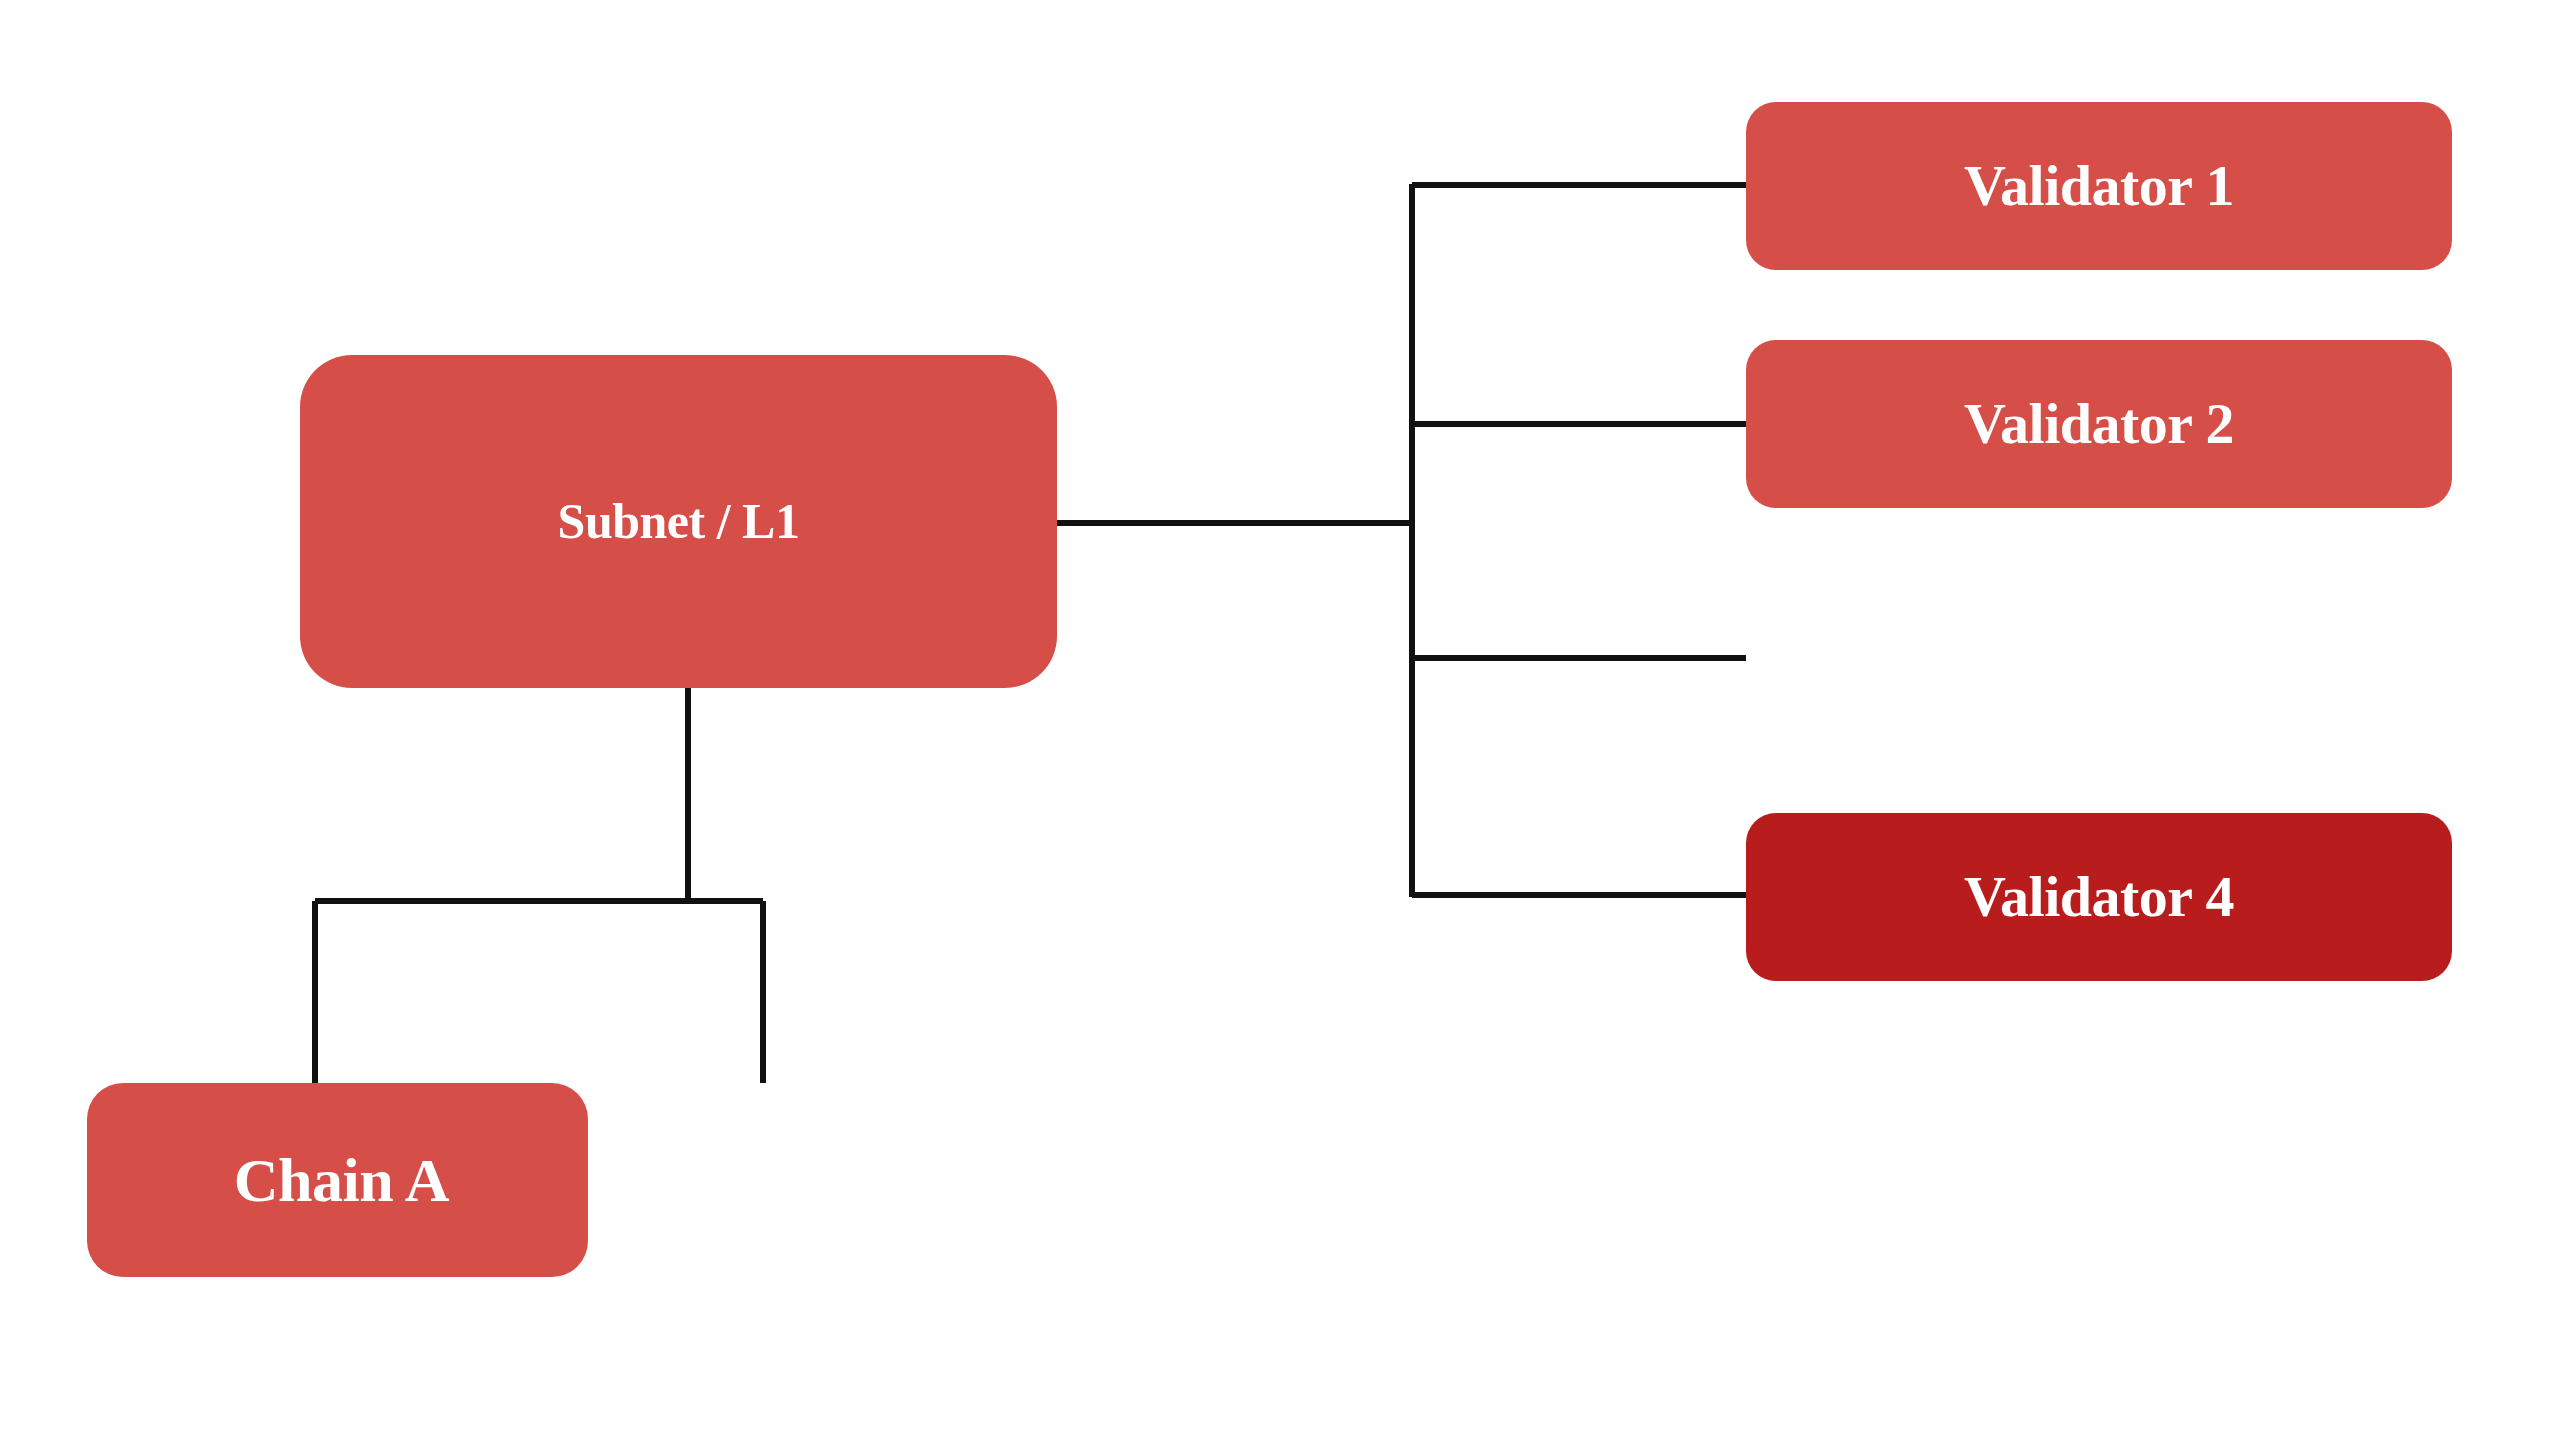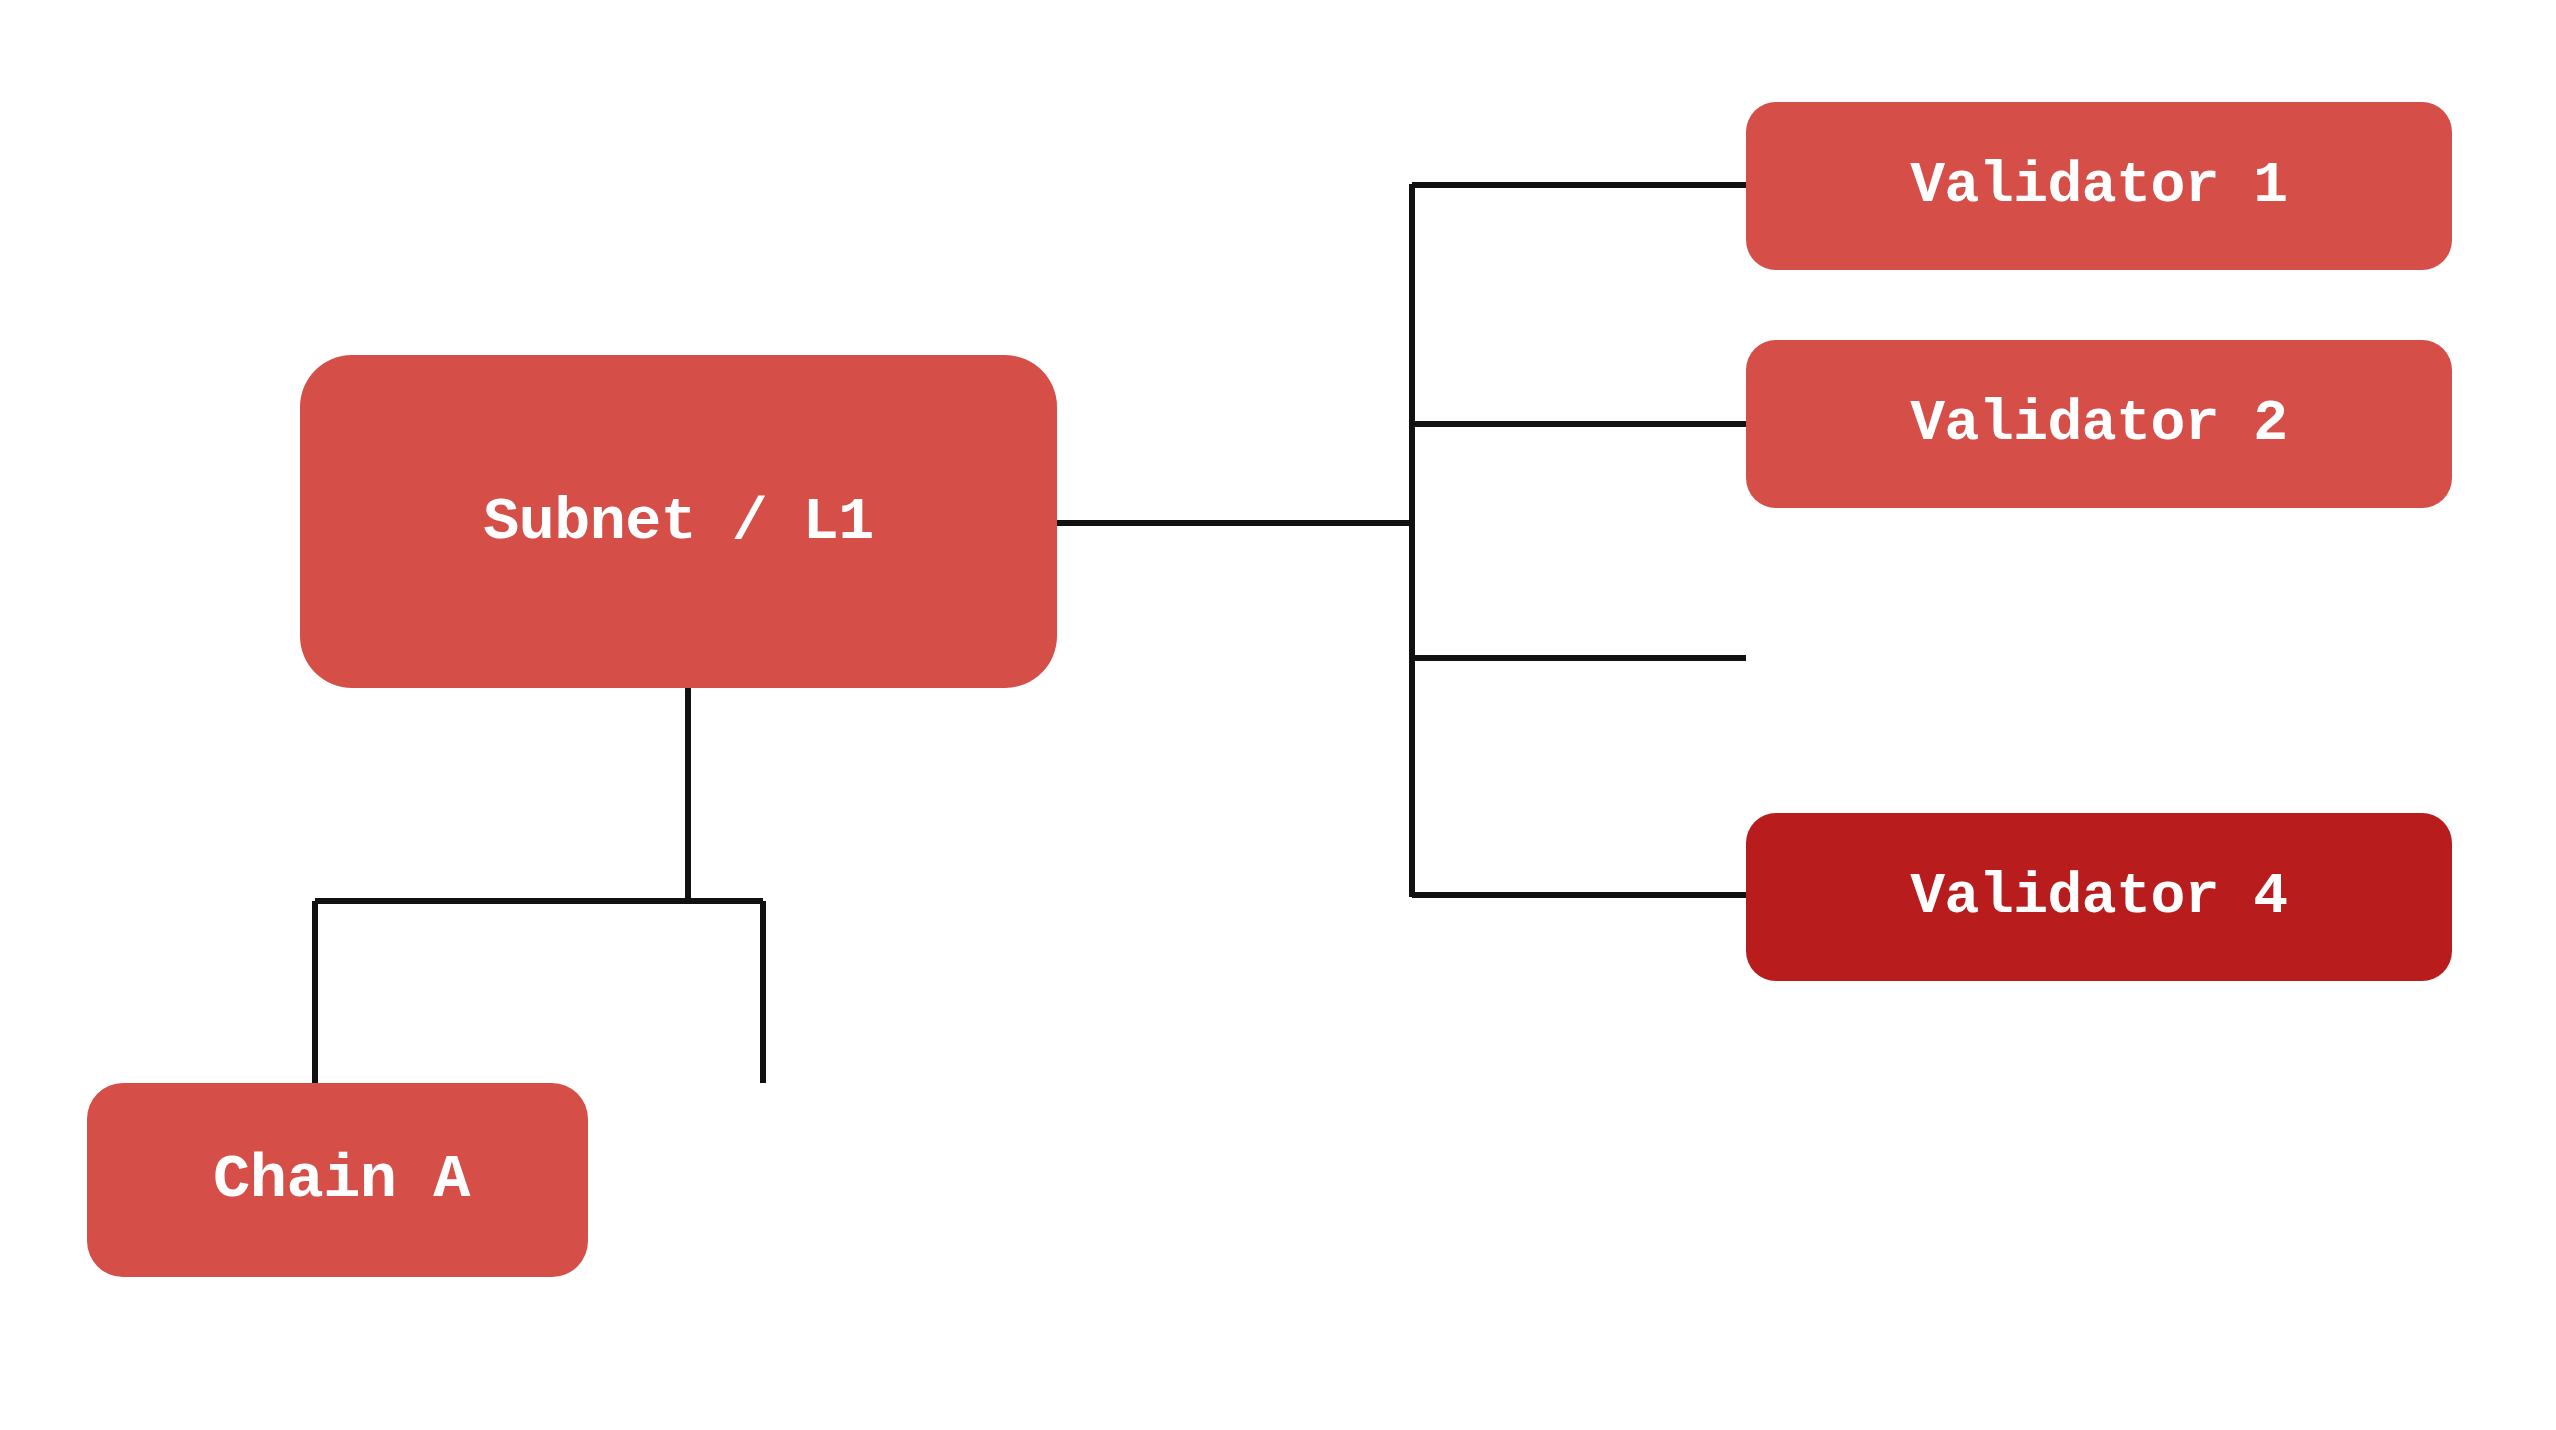--- a/index.html
+++ b/index.html
@@ -29,34 +29,34 @@
     pointer-events: none;
   }
   .node {
     position: absolute;
     box-sizing: border-box;
     display: flex;
     align-items: center;
     justify-content: center;
     color: #ffffff;
     font-weight: bold;
-    font-family: Liberation Mono, monospace;
+    font-family: Liberation Serif, serif;
     text-align: left;
     line-height: 1.1;
     letter-spacing: -0.5px;
     white-space: nowrap;
     z-index: 2;
   }
   .node-subnet {
     left: 300px;
     top: 355px;
     width: 757px;
     height: 333px;
     border-radius: 52px;
-    font-size: 60px;
+    font-size: 50px;
   }
   .node-validator {
     left: 1746px;
     width: 706px;
     height: 168px;
     border-radius: 30px;
     font-size: 58px;
   }
   .node-validator-1 { top: 102px; }
   .node-validator-2 { top: 340px; }

